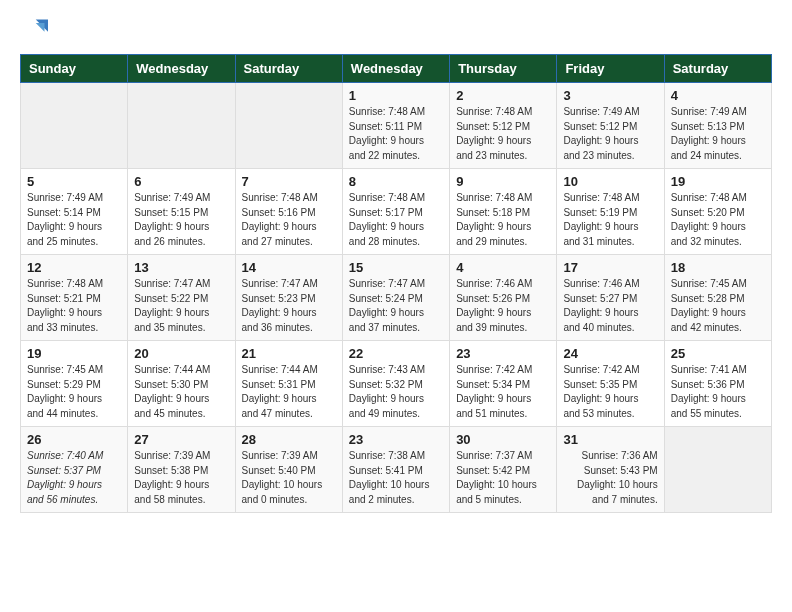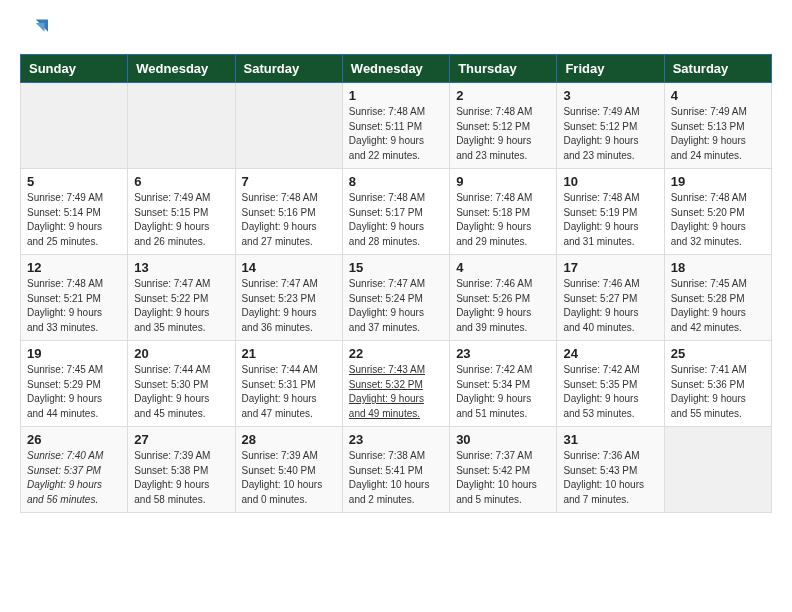--- a/index.html
+++ b/index.html
@@ -258,21 +258,21 @@
 Daylight: 9 hours and 45 minutes.</div>
         </td>
         <td>
           <span class="day-num">21</span>
           <div class="day-info" style="white-space: pre-line;">Sunrise: 7:44 AM
 Sunset: 5:31 PM
 Daylight: 9 hours and 47 minutes.</div>
         </td>
         <td>
           <span class="day-num">22</span>
-          <div class="day-info" style="white-space: pre-line; text-decoration: underline;">Sunrise: 7:43 AM
+          <div class="day-info" style="white-space: pre-line;">Sunrise: 7:43 AM
 Sunset: 5:32 PM
 Daylight: 9 hours and 49 minutes.</div>
         </td>
         <td>
           <span class="day-num">23</span>
           <div class="day-info" style="white-space: pre-line;">Sunrise: 7:42 AM
 Sunset: 5:34 PM
 Daylight: 9 hours and 51 minutes.</div>
         </td>
         <td>
@@ -314,20 +314,20 @@
 Daylight: 10 hours and 2 minutes.</div>
         </td>
         <td>
           <span class="day-num">30</span>
           <div class="day-info" style="white-space: pre-line;">Sunrise: 7:37 AM
 Sunset: 5:42 PM
 Daylight: 10 hours and 5 minutes.</div>
         </td>
         <td>
           <span class="day-num">31</span>
-          <div class="day-info" style="white-space: pre-line;">Sunrise: 7:36 AM
+          <div class="day-info" style="white-space: pre-line; text-align: right;">Sunrise: 7:36 AM
 Sunset: 5:43 PM
 Daylight: 10 hours and 7 minutes.</div>
         </td>
         <td class="empty-cell"></td>
       </tr>
     </tbody>
 </table>
 
 </body></html>

